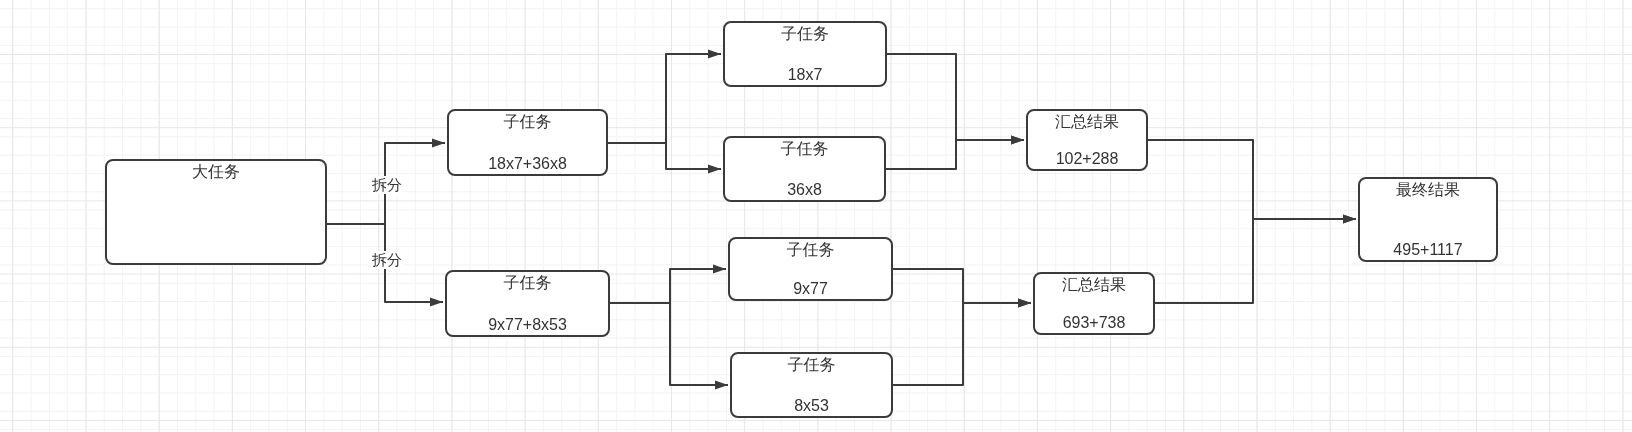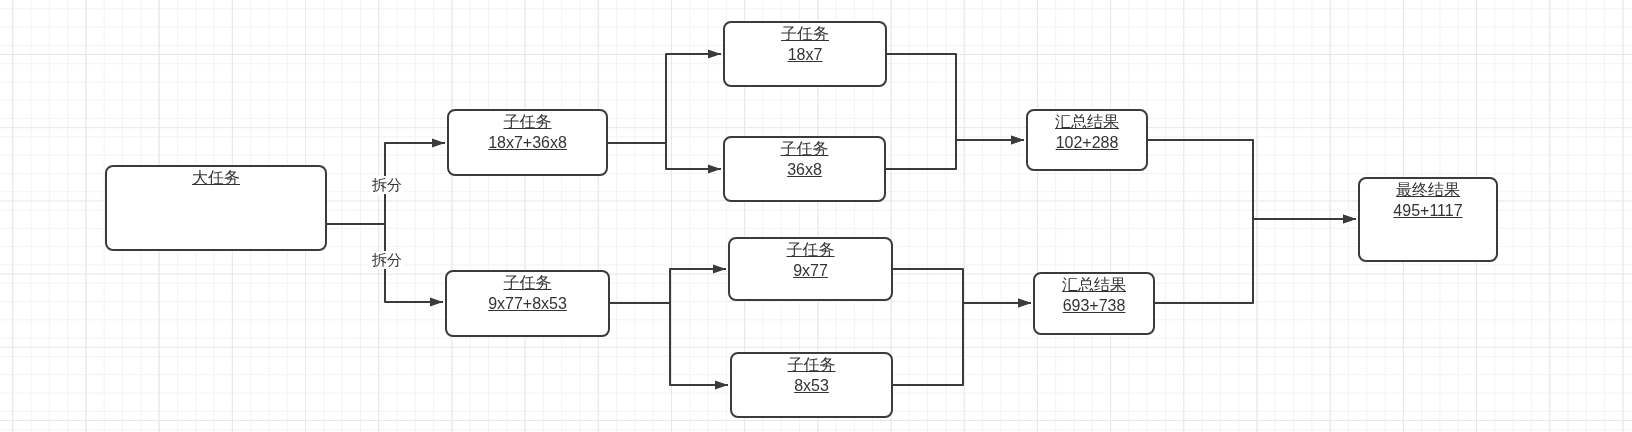--- a/index.html
+++ b/index.html
@@ -37,27 +37,26 @@
   }
   .arrowhead{fill:var(--line);stroke:none;}
   .node{
     position:absolute;
     background:var(--node-bg);
     border:2px solid var(--line);
     border-radius:8px;
     display:flex;
     flex-direction:column;
     align-items:center;
-    justify-content:flex-start;
+    justify-content:space-between;
     color:var(--text);
     font-size:16px;
     line-height:21px;
     text-align:center;
     white-space:nowrap;
-    text-decoration:underline;
   }
   .edge-label{
     position:absolute;
     transform:translate(-50%,-50%);
     background:var(--node-bg);
     color:var(--text);
     font-size:15px;
     line-height:18px;
     padding:0 2px;
   }
@@ -80,21 +79,21 @@
     <path class="edge" d="M887,54 H956 V140 H1024" marker-end="url(#arrow)"></path>
     <path class="edge" d="M886,169 H956 V140 H1024" marker-end="url(#arrow)"></path>
     <path class="edge" d="M610,303 H670 V269 H726" marker-end="url(#arrow)"></path>
     <path class="edge" d="M610,303 H670 V385 H728" marker-end="url(#arrow)"></path>
     <path class="edge" d="M893,269 H963 V303 H1031" marker-end="url(#arrow)"></path>
     <path class="edge" d="M893,385 H963 V303 H1031" marker-end="url(#arrow)"></path>
     <path class="edge" d="M1148,140 H1253 V219 H1356" marker-end="url(#arrow)"></path>
     <path class="edge" d="M1155,303 H1253 V219 H1356" marker-end="url(#arrow)"></path>
   </svg>
 
-  <div class="node" style="left:105px;top:165px;width:222px;height:86px">
+  <div class="node" style="left:105px;top:159px;width:222px;height:106px">
     <div>大任务</div>
   </div>
 
   <div class="node" style="left:447px;top:109px;width:161px;height:67px">
     <div>子任务</div>
     <div>18x7+36x8</div>
   </div>
 
   <div class="node" style="left:445px;top:270px;width:165px;height:67px">
     <div>子任务</div>

